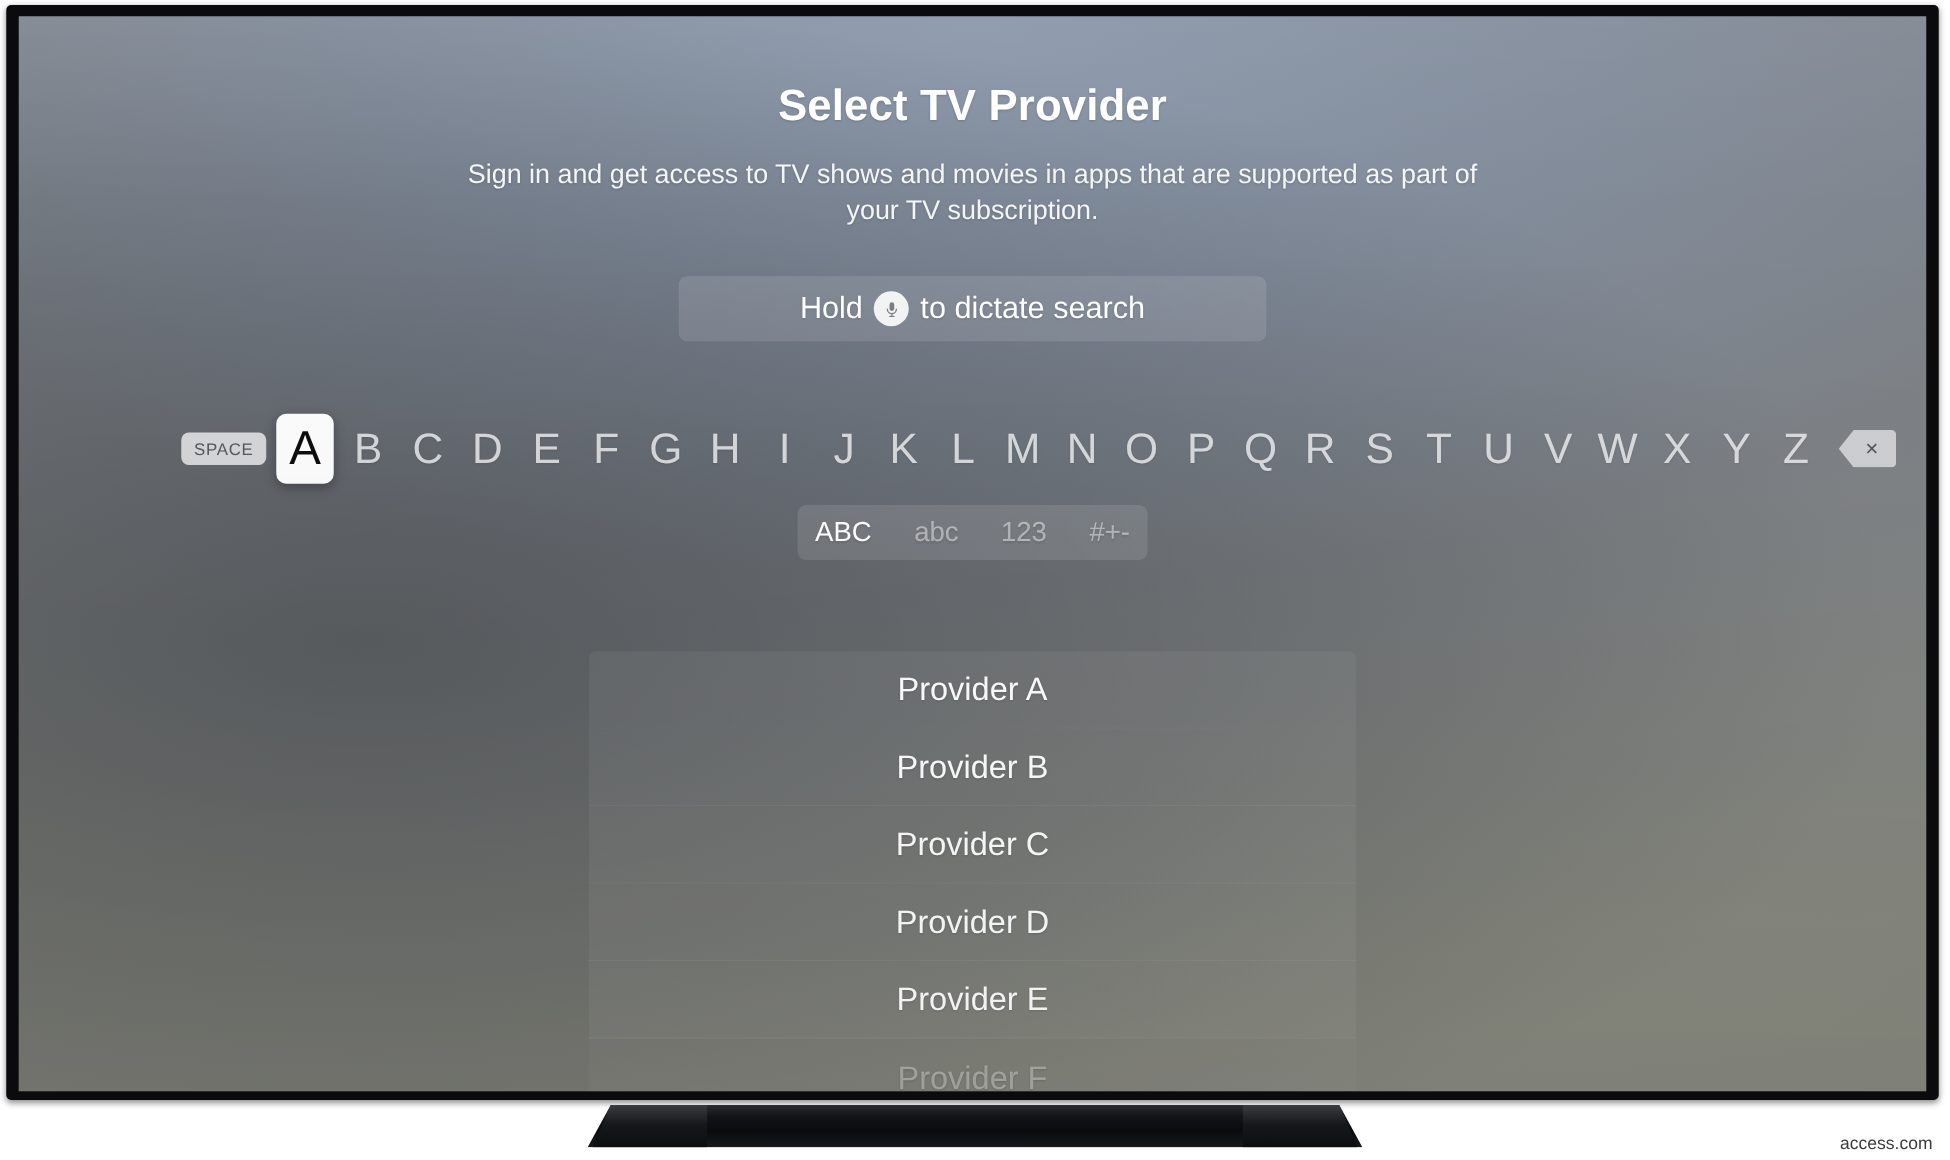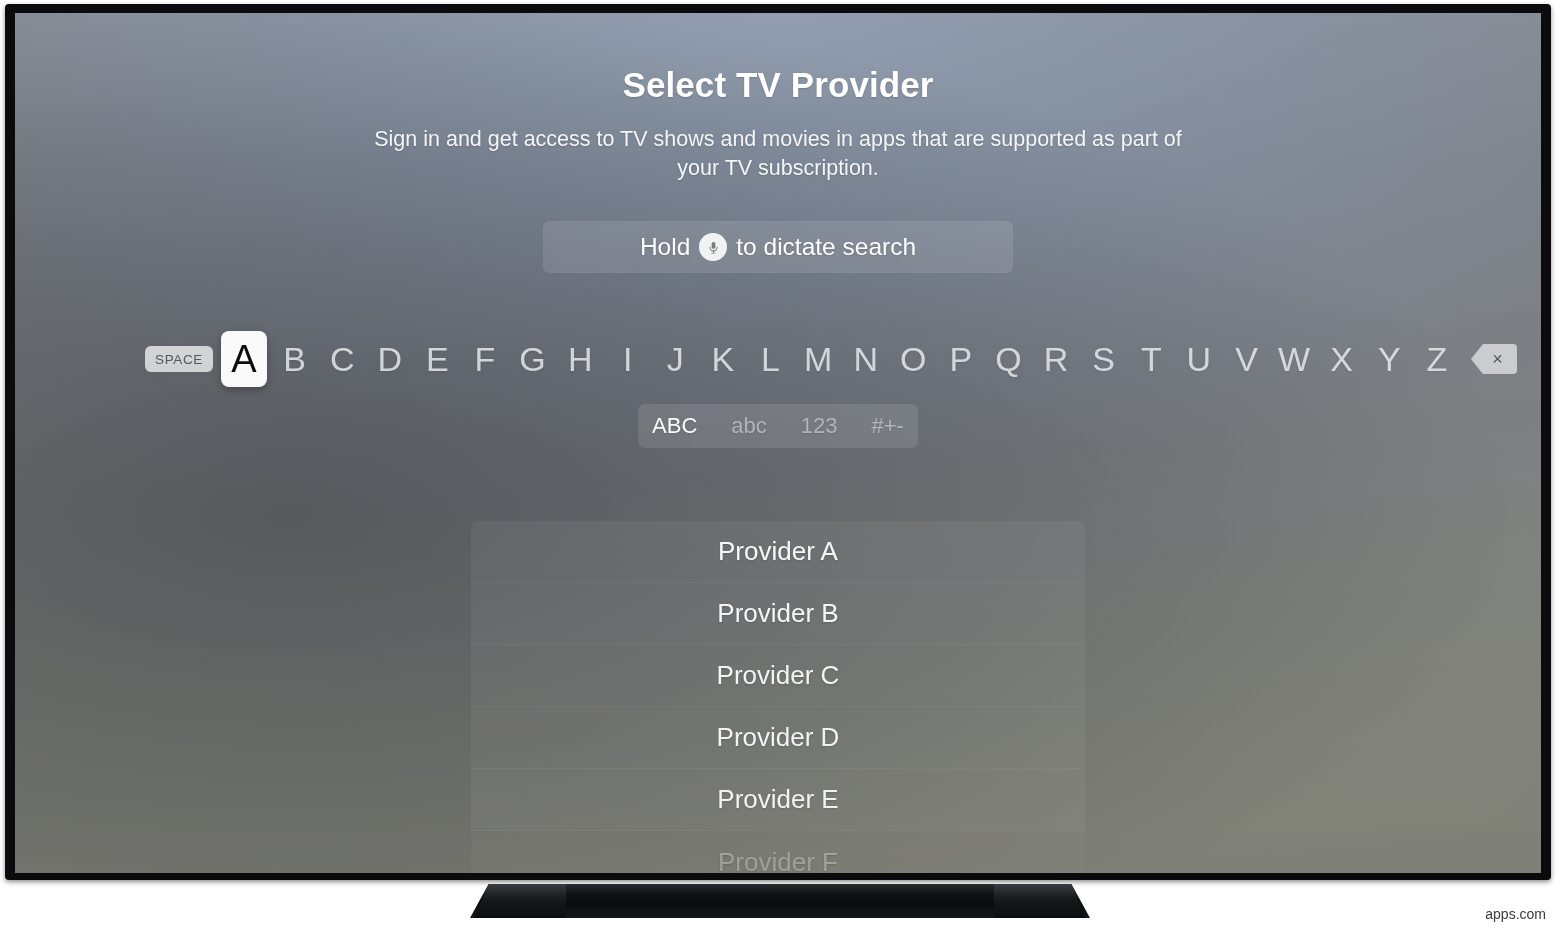--- a/index.html
+++ b/index.html
@@ -351,13 +351,13 @@
   </div>
 
   <div id="tv-stand">
     <div class="neck"></div>
     <div class="foot-l"></div>
     <div class="foot-r"></div>
   </div>
 
 </div>
 
-<div id="watermark">apps.com</div>
+<div id="watermark">access.com</div>
 
 </body></html>

